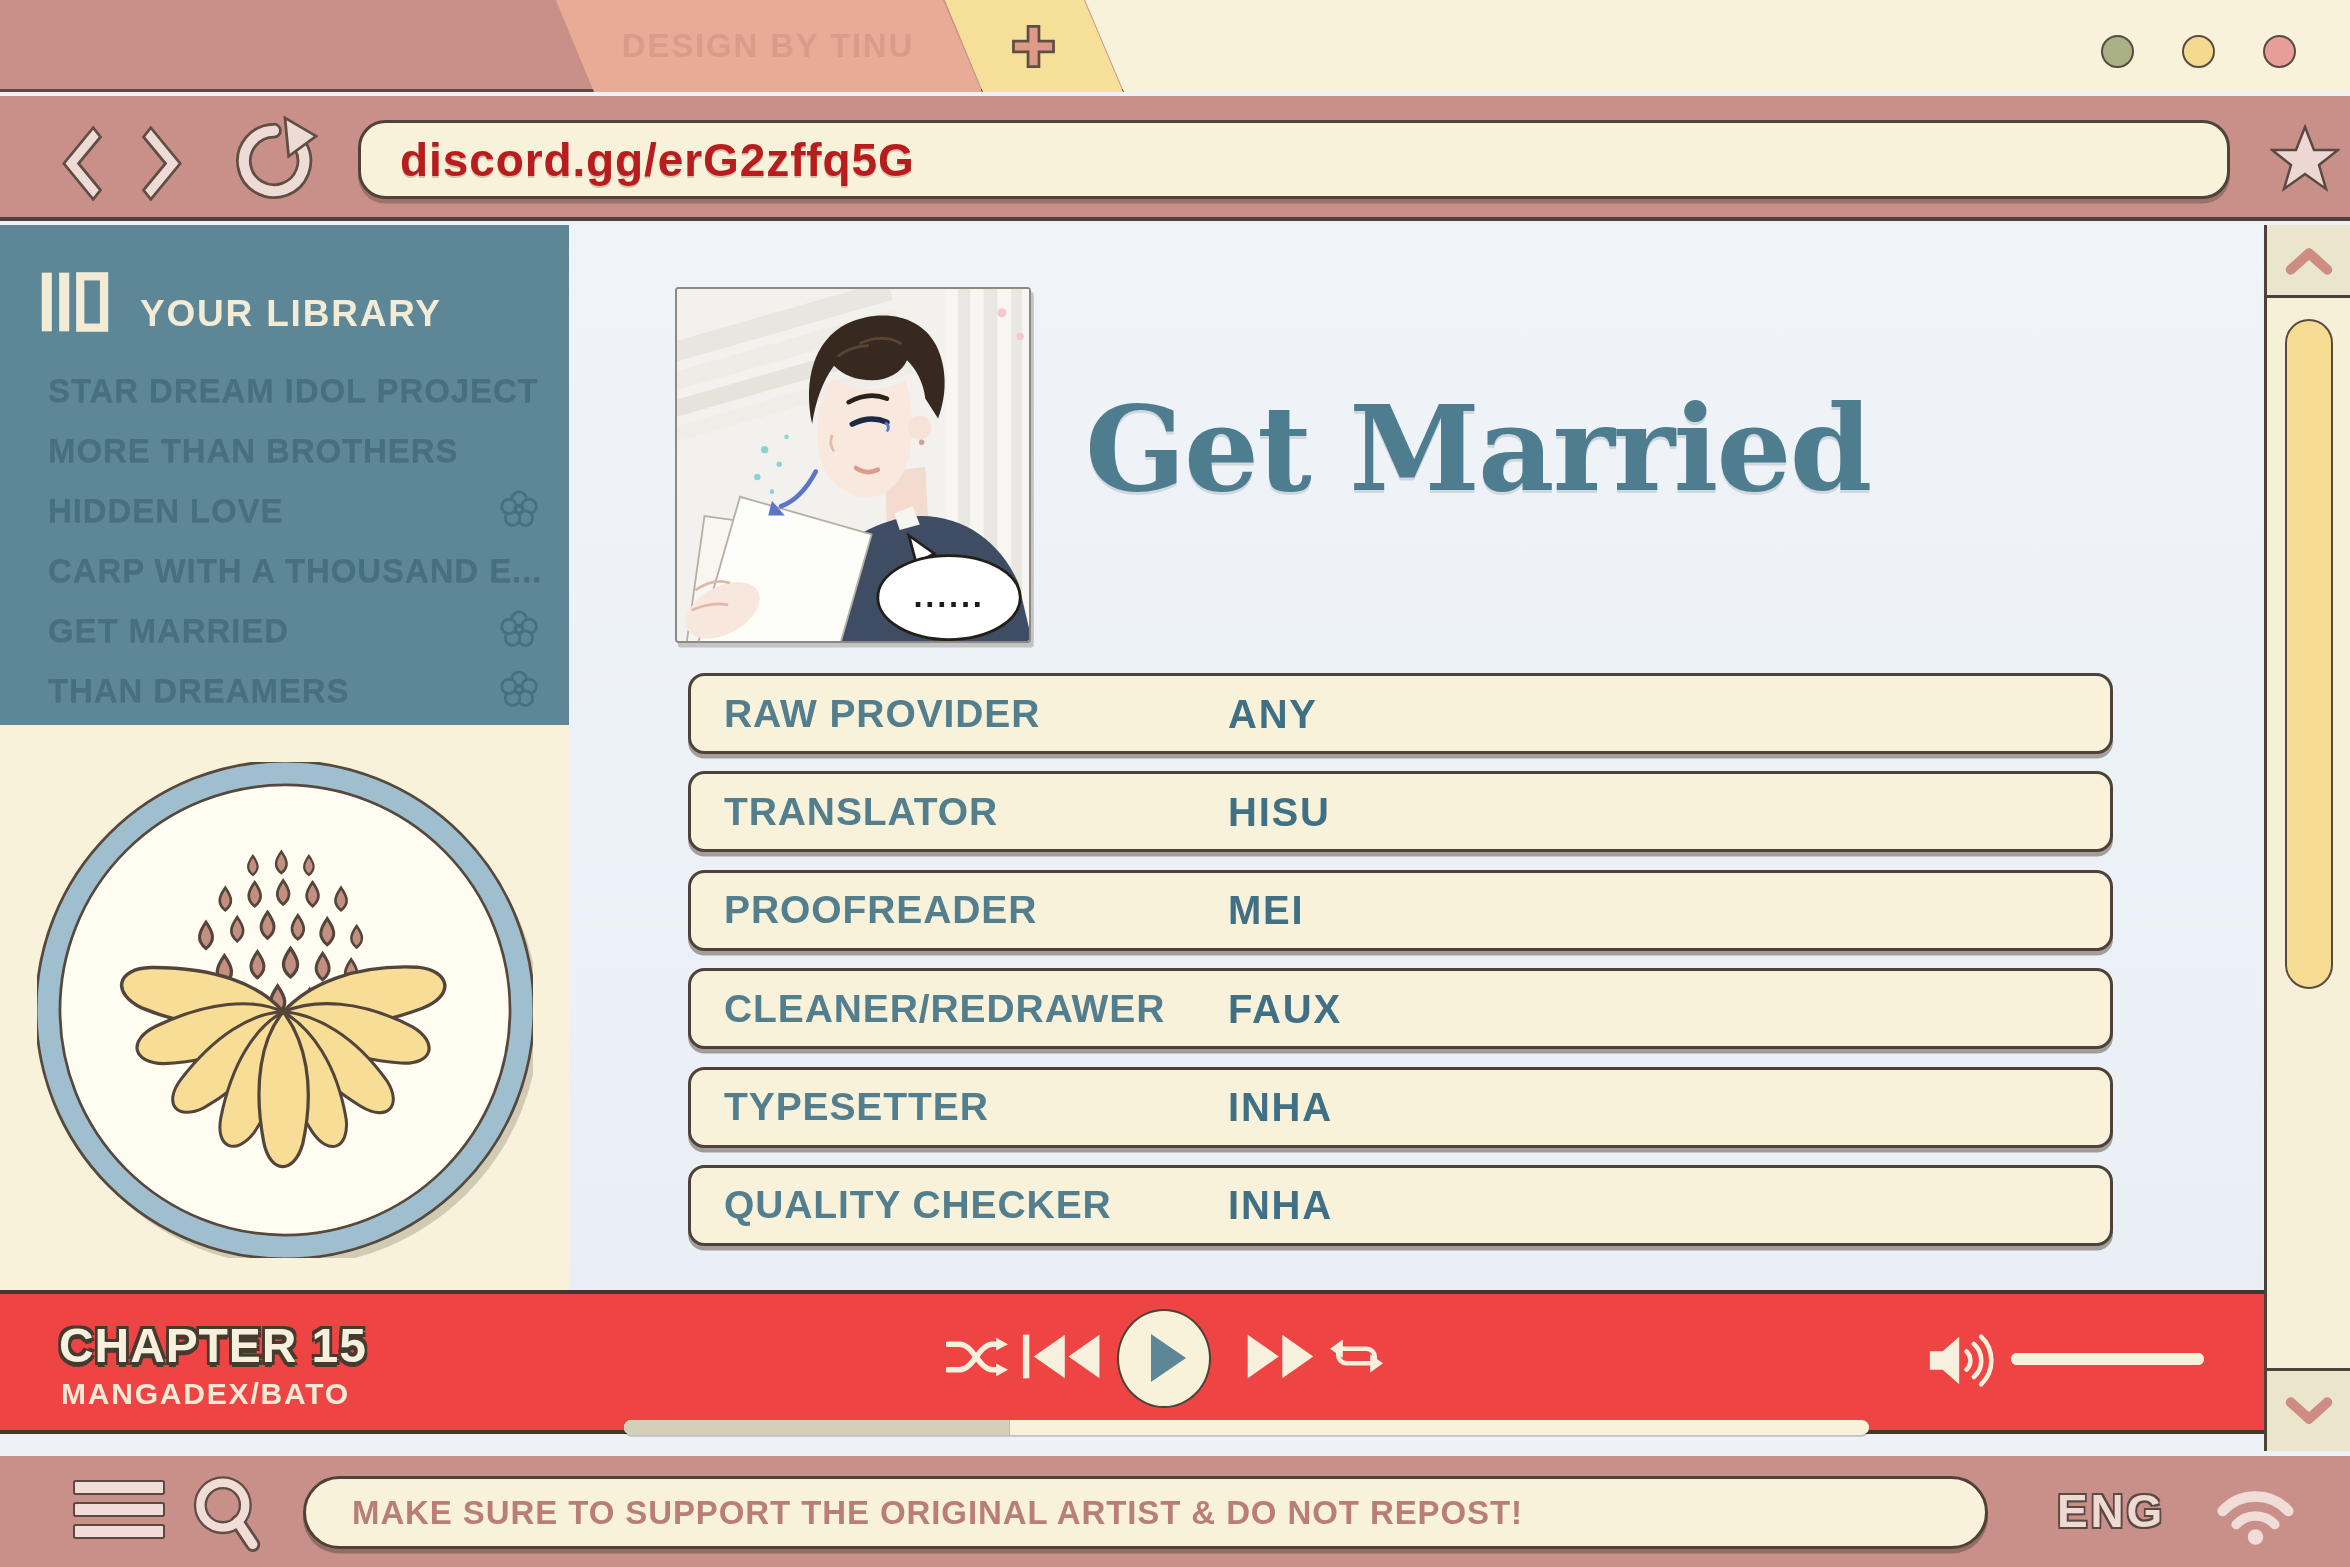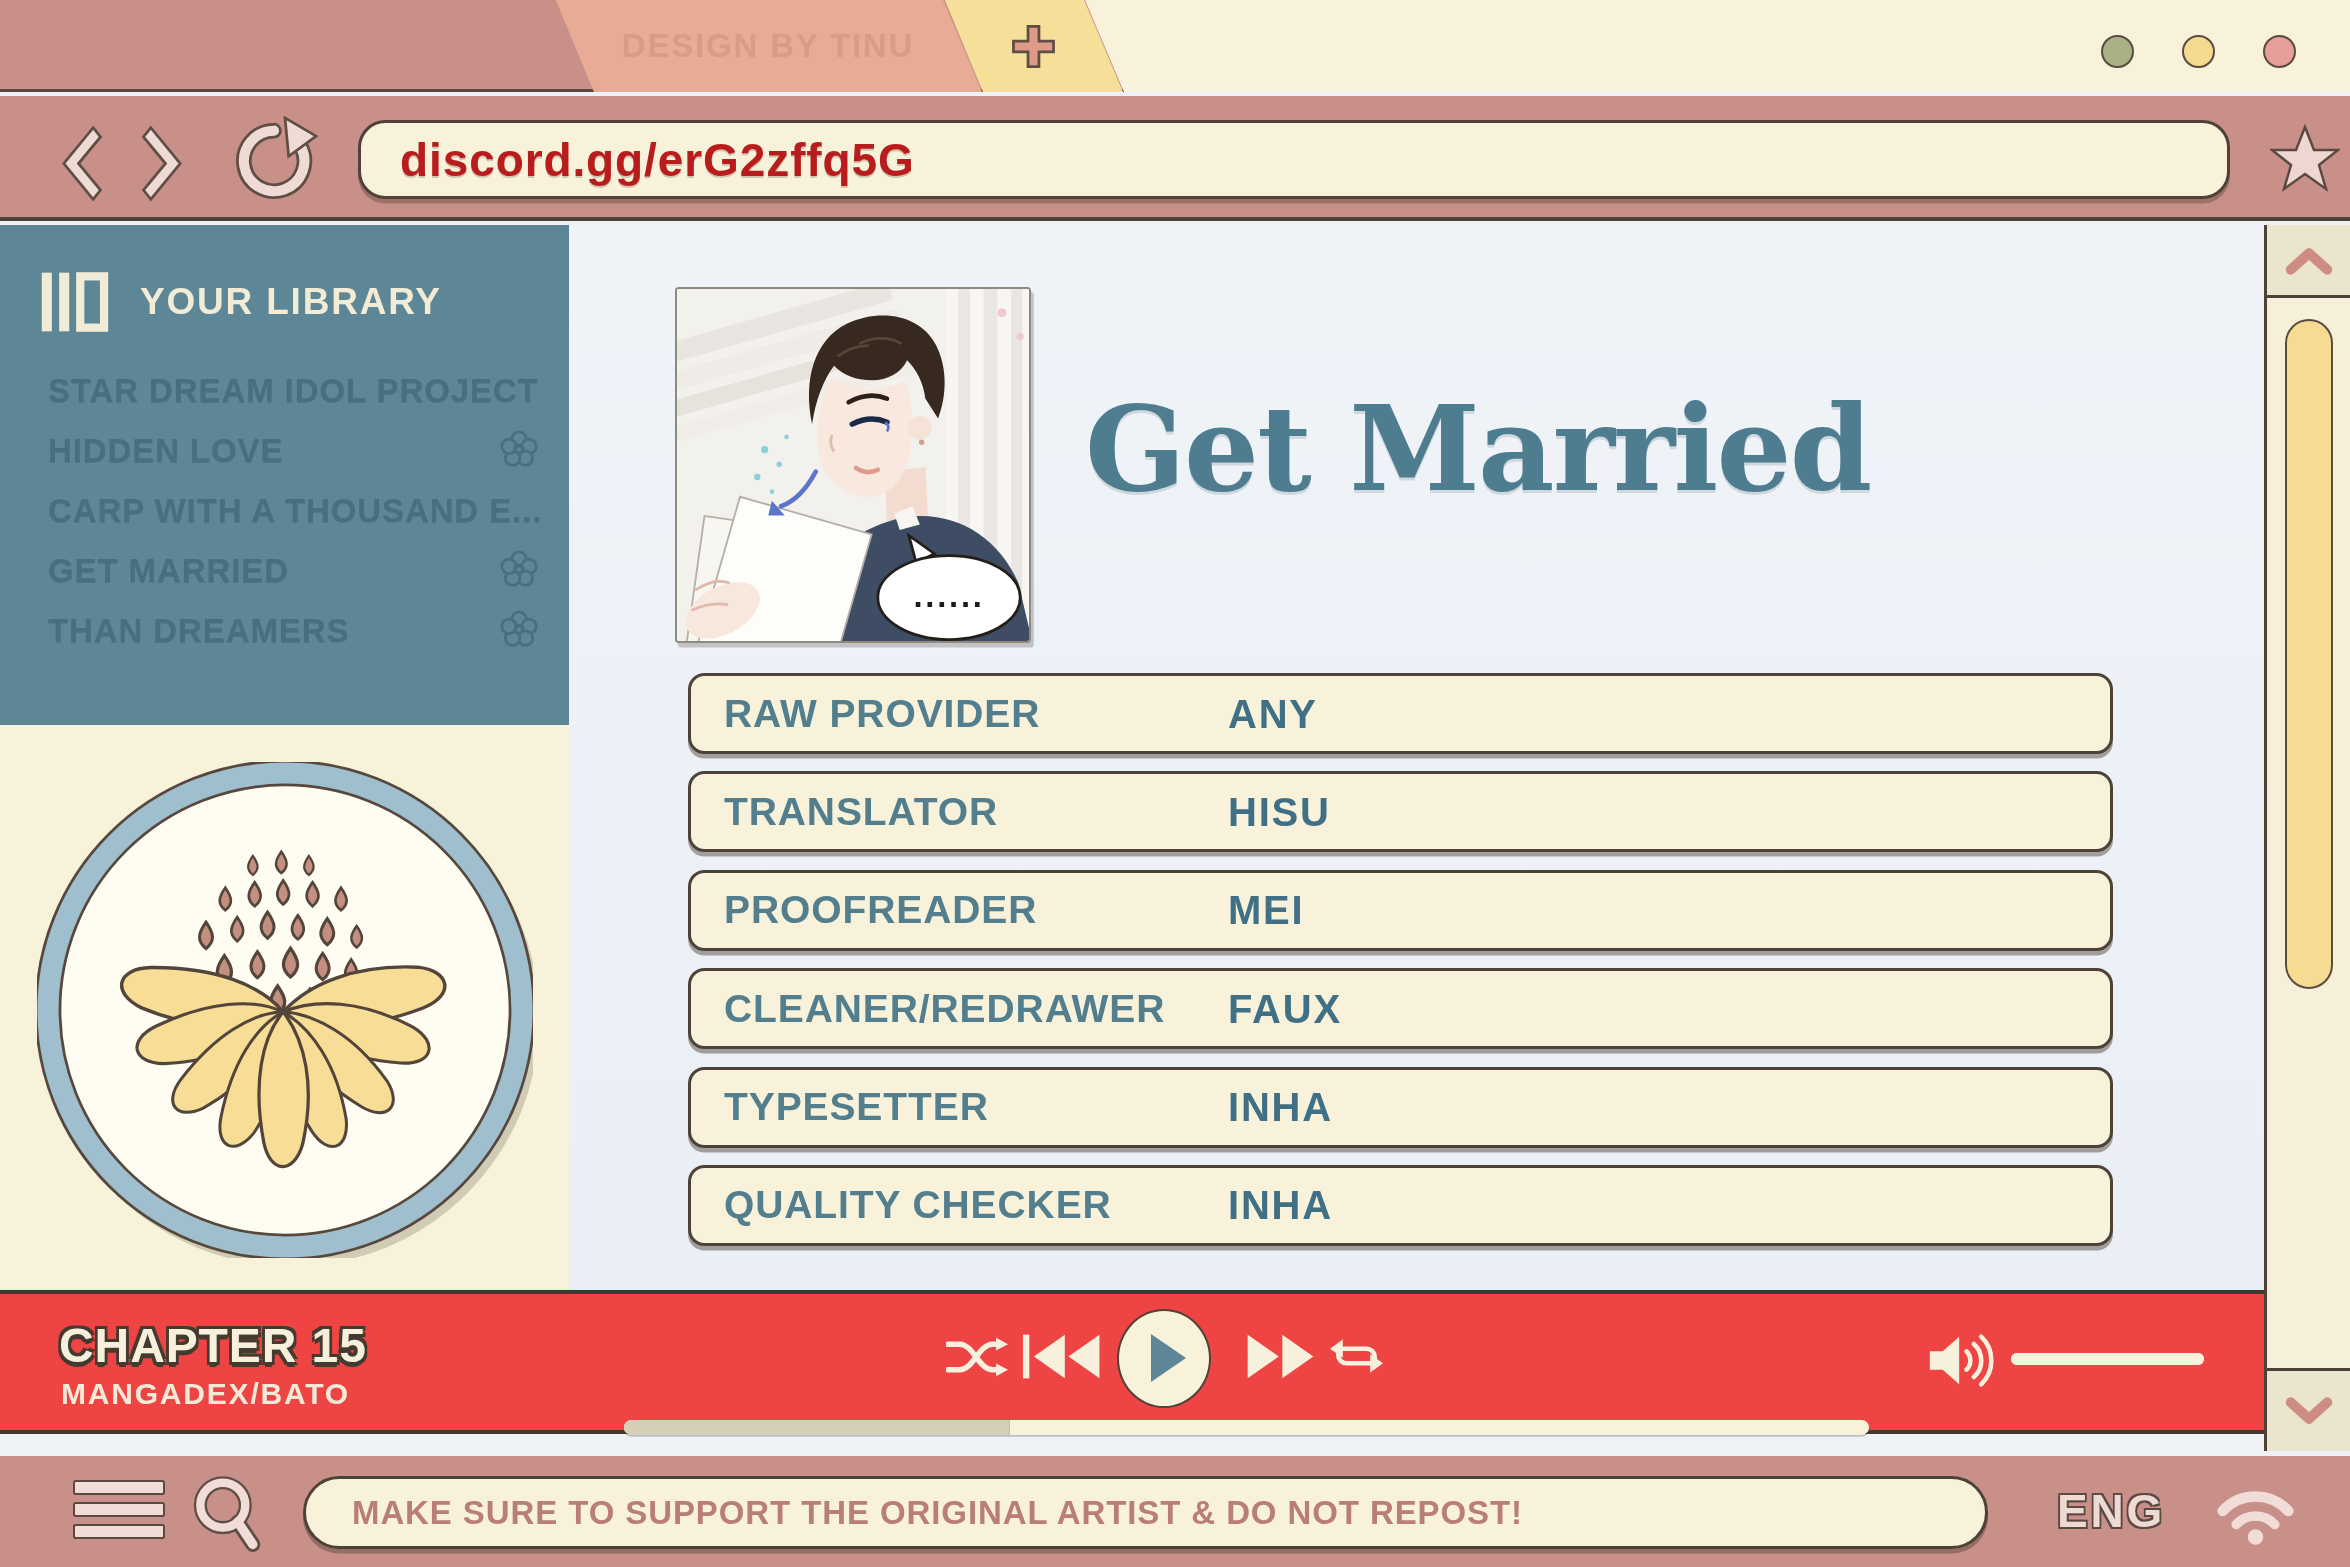--- a/index.html
+++ b/index.html
@@ -29,21 +29,21 @@
               border-bottom:4.6px solid #50423a;}
   .navbtn{position:absolute;top:26px;}
   .urlpill{position:absolute;left:358px;top:24px;width:1872px;height:79px;background:#f8f2da;
            border:3.7px solid #50423a;border-radius:27.5px;display:flex;align-items:center;
            box-shadow:0 4.6px 0 rgba(70,56,44,.35);}
   .urlpill span{margin-left:39px;font-size:46px;font-weight:800;color:#b91c1c;letter-spacing:0.9px;
            text-shadow:0 1.8px 0 rgba(90,60,50,.25);}
 
   
   .sidebar-teal{position:absolute;left:0;top:225px;width:569px;height:500px;background:#5d8697;}
-  .lib-head{position:absolute;left:39px;top:44px;display:flex;align-items:center;gap:24px;}
+  .lib-head{position:absolute;left:39px;top:44px;display:flex;align-items:flex-end;gap:24px;}
   .lib-head .lbl{color:#f2ecd6;font-size:37px;font-weight:600;letter-spacing:1.8px;}
   .lib-list{position:absolute;left:48px;top:136px;width:496px;}
   .lib-item{position:relative;height:60px;display:flex;align-items:center;}
   .lib-item .lbl{color:#47707e;font-size:33px;font-weight:700;letter-spacing:0.9px;
                  text-shadow:0 0.9px 0 rgba(0,0,0,.12);}
   .lib-item .flower{position:absolute;right:5.5px;top:9.2px;}
   .sidebar-cream{position:absolute;left:0;top:725px;width:569px;height:565px;background:#f8f2da;}
   .logo{position:absolute;left:37px;top:37px;}
 
   .content{position:absolute;left:569px;top:225px;width:1694px;height:1065px;
@@ -149,20 +149,24 @@
       <svg width="77" height="66" viewBox="0 0 84 72">
         <rect x="3" y="4" width="11" height="64" fill="#f2ecd6"></rect>
         <rect x="22" y="4" width="11" height="64" fill="#f2ecd6"></rect>
         <rect x="45" y="8" width="26" height="56" fill="none" stroke="#f2ecd6" stroke-width="9"></rect>
       </svg>
       <span class="lbl">YOUR LIBRARY</span>
     </div>
     <div class="lib-list">
       <div class="lib-item">
         <span class="lbl">STAR DREAM IDOL PROJECT</span>
+
+      </div>
+      <div class="lib-item">
+        <span class="lbl">MORE THAN BROTHERS</span>
 
       </div>
       <div class="lib-item">
         <span class="lbl">HIDDEN LOVE</span>
         <span class="flower">
           <svg width="40" height="40" viewBox="0 0 44 44">
               <g fill="#5d8697" stroke="#46707e" stroke-width="3">
                 <circle cx="22" cy="10" r="8"></circle>
                 <circle cx="33" cy="18" r="8"></circle>
                 <circle cx="29" cy="31" r="8"></circle>

